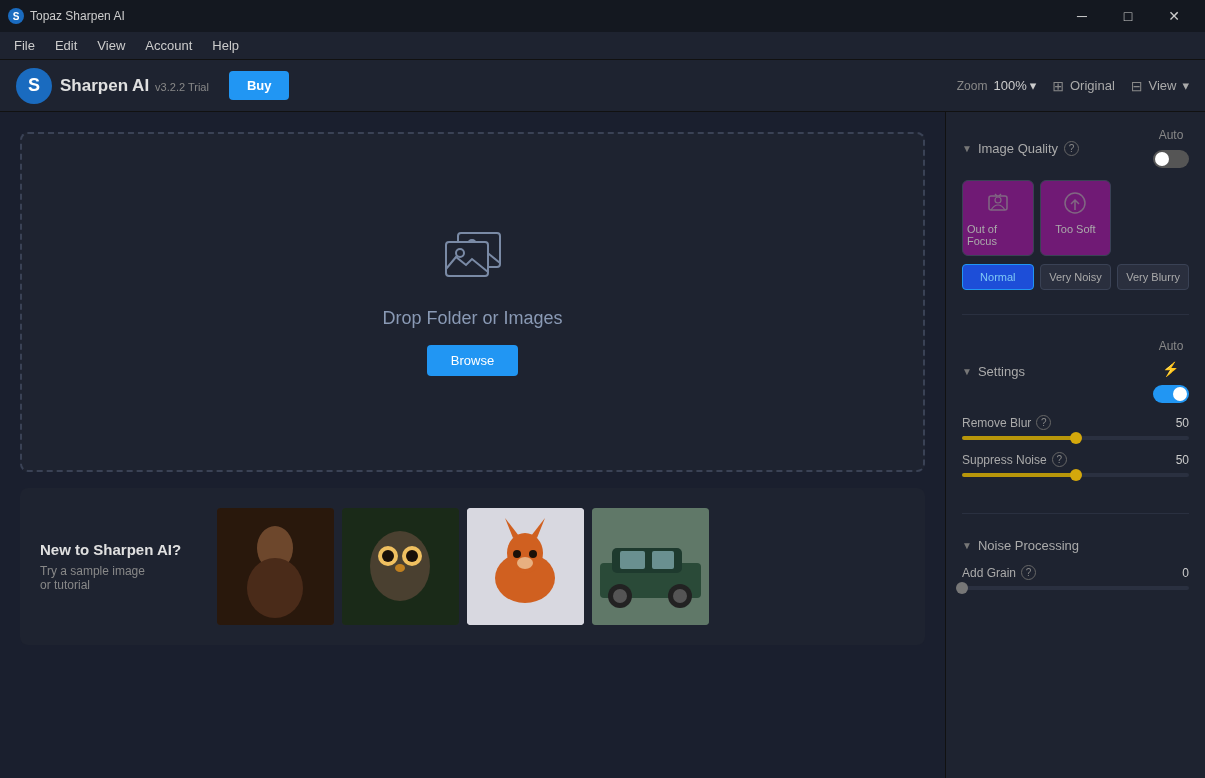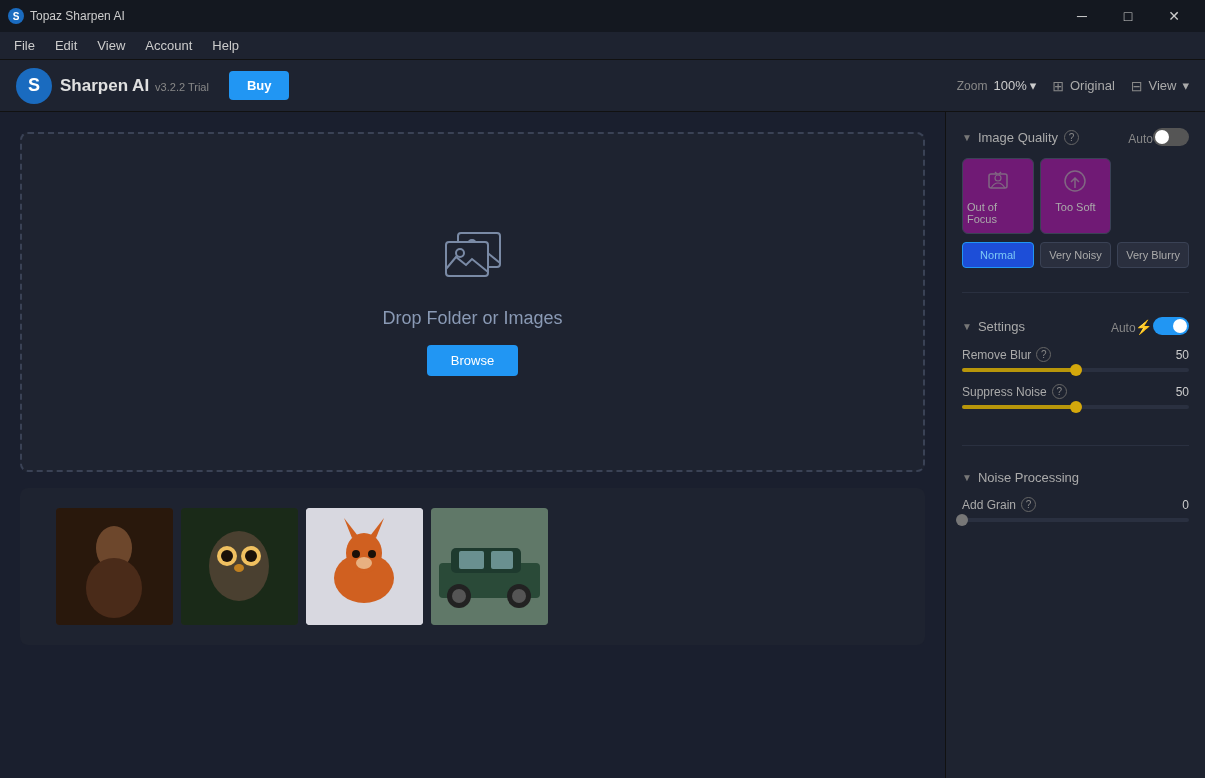--- a/index.html
+++ b/index.html
@@ -256,24 +256,25 @@
       border: 1px solid #666;
       display: flex;
       align-items: center;
       justify-content: center;
       font-size: 10px;
       color: #888;
       cursor: pointer;
     }
     .section-control {
       display: flex;
-      align-items: flex-end;
-      gap: 0;
+      align-items: center;
+      gap: 8px;
       font-size: 12px;
       color: #888;
+      flex-direction: column;
     }
 
     
     .toggle {
       width: 36px;
       height: 18px;
       background: #555;
       border-radius: 9px;
       position: relative;
       cursor: pointer;
@@ -482,20 +483,27 @@
           <rect x="8" y="14" width="42" height="34" rx="3" fill="#1e2330" stroke="#7a8aa5" stroke-width="2"></rect>
           <circle cx="22" cy="25" r="4" fill="none" stroke="#7a8aa5" stroke-width="2"></circle>
           <polyline points="8,41 18,29 28,37 34,31 50,44" fill="none" stroke="#7a8aa5" stroke-width="2"></polyline>
         </svg>
       </div>
       <div class="drop-text">Drop Folder or Images</div>
       <button class="browse-btn">Browse</button>
     </div>
 
     <div id="sample-section">
+      <div class="sample-text">
+        <h3>New to Sharpen AI?</h3>
+        <p>
+          <span>Try a sample image</span><br>
+          <span>or tutorial</span>
+        </p>
+      </div>
       <div class="sample-images">
 
         <div class="sample-img" style="background:#3a2a1a; position:relative; overflow:hidden;">
           <svg width="117" height="117" viewBox="0 0 117 117">
             <rect width="117" height="117" fill="#2a1a0e"></rect>
             <ellipse cx="58" cy="40" rx="18" ry="22" fill="#8B5E3C"></ellipse>
             <ellipse cx="58" cy="80" rx="28" ry="30" fill="#5a3520"></ellipse>
             <rect x="0" y="0" width="117" height="117" fill="rgba(40,20,10,0.3)"></rect>
           </svg>
         </div>

